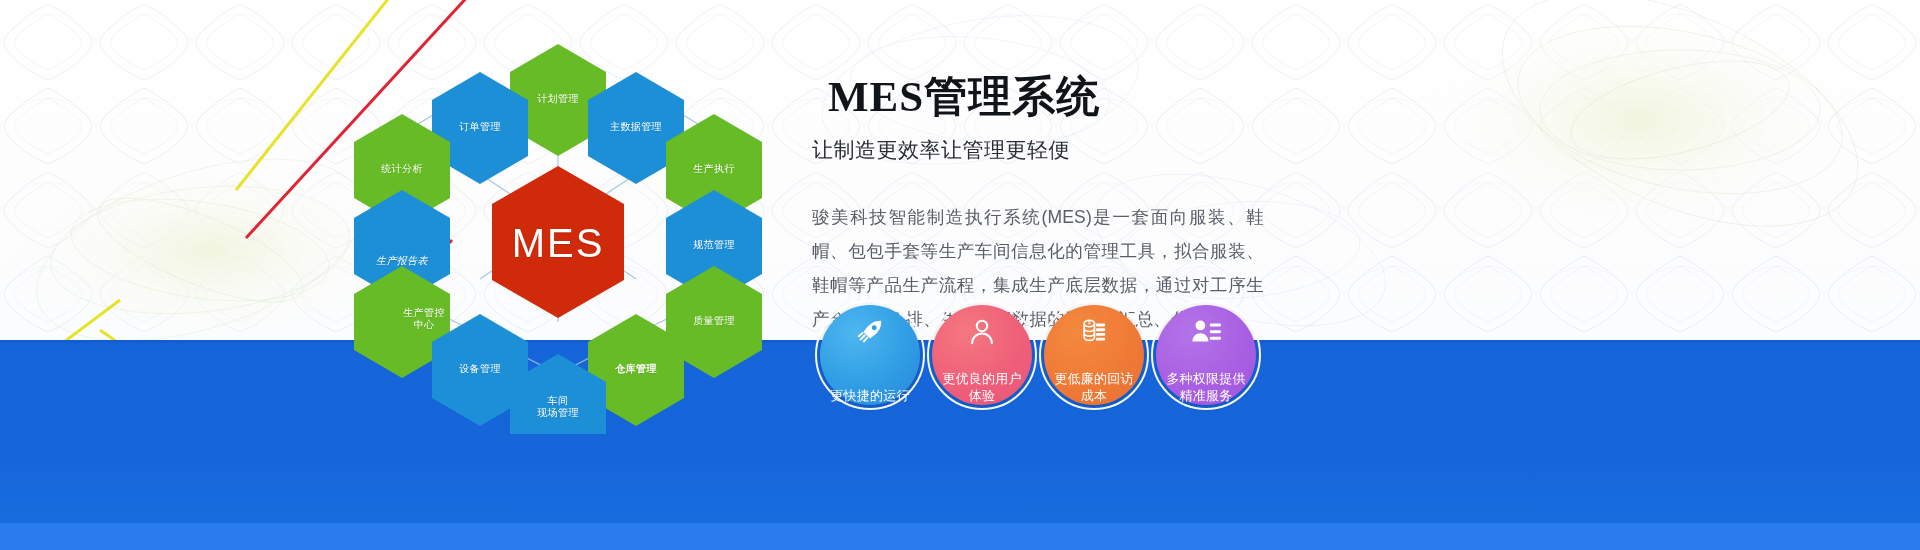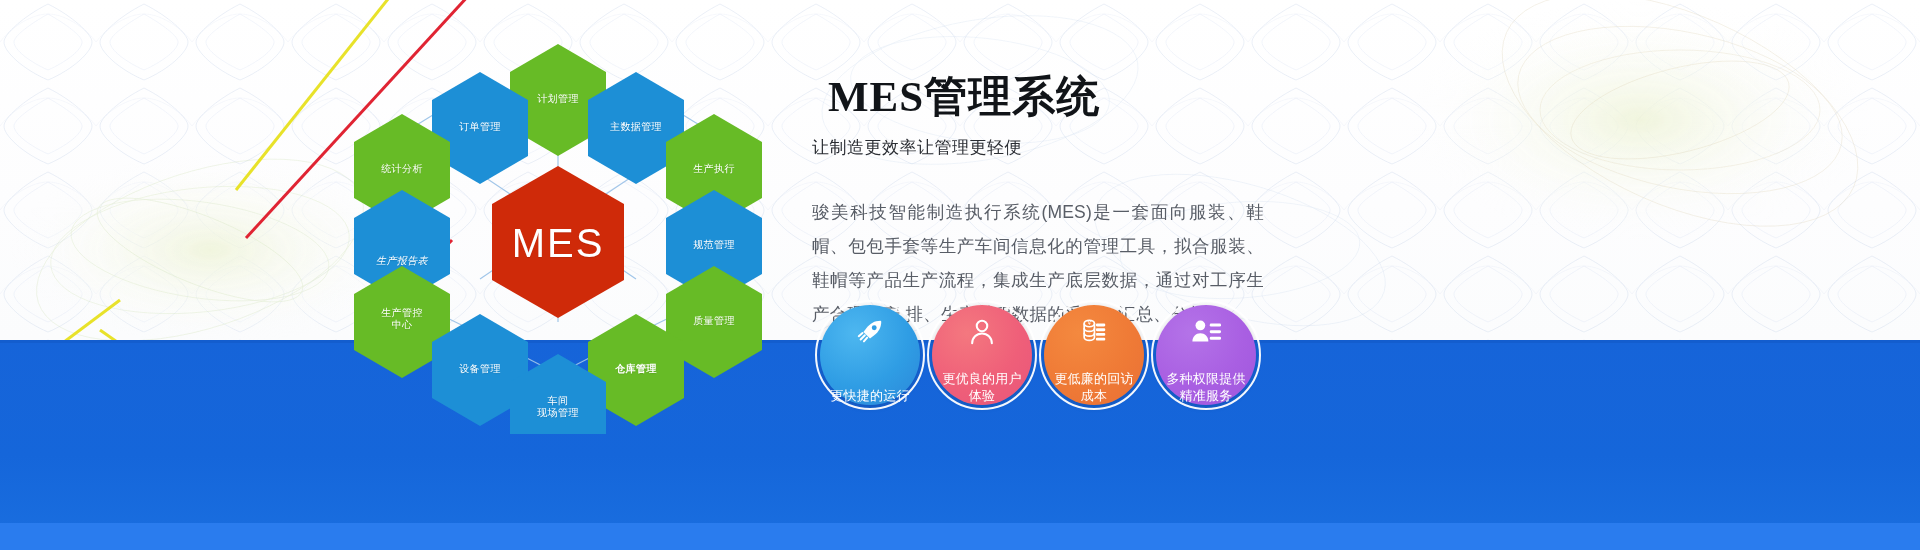--- a/index.html
+++ b/index.html
@@ -30,21 +30,21 @@
   .hexlabel{position:absolute;color:#fff;text-align:center;line-height:1.18;
     letter-spacing:.4px;font-size:10px;pointer-events:none;
     text-shadow:0 1px 1px rgba(0,0,0,.10);}
   .hexlabel.center{font-size:40px;font-weight:normal;letter-spacing:2px;}
 
   
   .copy{position:absolute;left:812px;top:58px;width:470px;}
   .title{font-family:"Liberation Serif","DejaVu Serif",serif;
     font-size:43px;font-weight:bold;color:#111418;letter-spacing:1px;
     line-height:1.08;margin:16px;white-space:nowrap;}
-  .subtitle{font-size:17px;color:#2a2d33;margin:9px 0 0 0;letter-spacing:.5px;
+  .subtitle{font-size:21px;color:#2a2d33;margin:9px 0 0 0;letter-spacing:.5px;
     white-space:nowrap;}
   .divider{width:440px;height:1px;background:#dfe3e8;margin:14px 0 0 0;opacity:0;}
   .para{margin:22px 0 0 0;width:452px;font-size:17.5px;line-height:1.94;
     color:#585d66;letter-spacing:.2px;text-align:justify;}
 
   
   .badges{position:absolute;left:820px;top:305px;display:flex;gap:12px;}
   .badge{width:100px;height:100px;border-radius:50%;position:relative;
     display:flex;flex-direction:column;align-items:center;justify-content:flex-end;
     box-sizing:border-box;padding-bottom:1px;
@@ -164,21 +164,21 @@
 
     <div class="hexlabel center" style="left:162px;top:206px;width:132px;">MES</div>
 
     <div class="hexlabel" style="left:180px;top:79px;width:96px;">计划管理</div>
     <div class="hexlabel" style="left:102px;top:107px;width:96px;">订单管理</div>
     <div class="hexlabel" style="left:254px;top:107px;width:104px;">主数据管理</div>
     <div class="hexlabel" style="left:24px;top:149px;width:96px;">统计分析</div>
     <div class="hexlabel" style="left:336px;top:149px;width:96px;">生产执行</div>
     <div class="hexlabel" style="left:20px;top:241px;width:104px;font-style:italic;">生产报告表</div>
     <div class="hexlabel" style="left:336px;top:225px;width:96px;">规范管理</div>
-    <div class="hexlabel" style="left:24px;top:293px;width:96px;white-space:pre-line;">生产管控
+    <div class="hexlabel" style="left:24px;top:293px;width:96px;white-space:pre-line;padding-left:22px;">生产管控
 中心</div>
     <div class="hexlabel" style="left:336px;top:301px;width:96px;">质量管理</div>
     <div class="hexlabel" style="left:102px;top:349px;width:96px;">设备管理</div>
     <div class="hexlabel" style="left:258px;top:349px;width:96px;font-weight:bold;">仓库管理</div>
     <div class="hexlabel" style="left:180px;top:381px;width:96px;white-space:pre-line;">车间
 现场管理</div>
   </div>
 
   <div class="copy">
     <h1 class="title">MES管理系统</h1>

